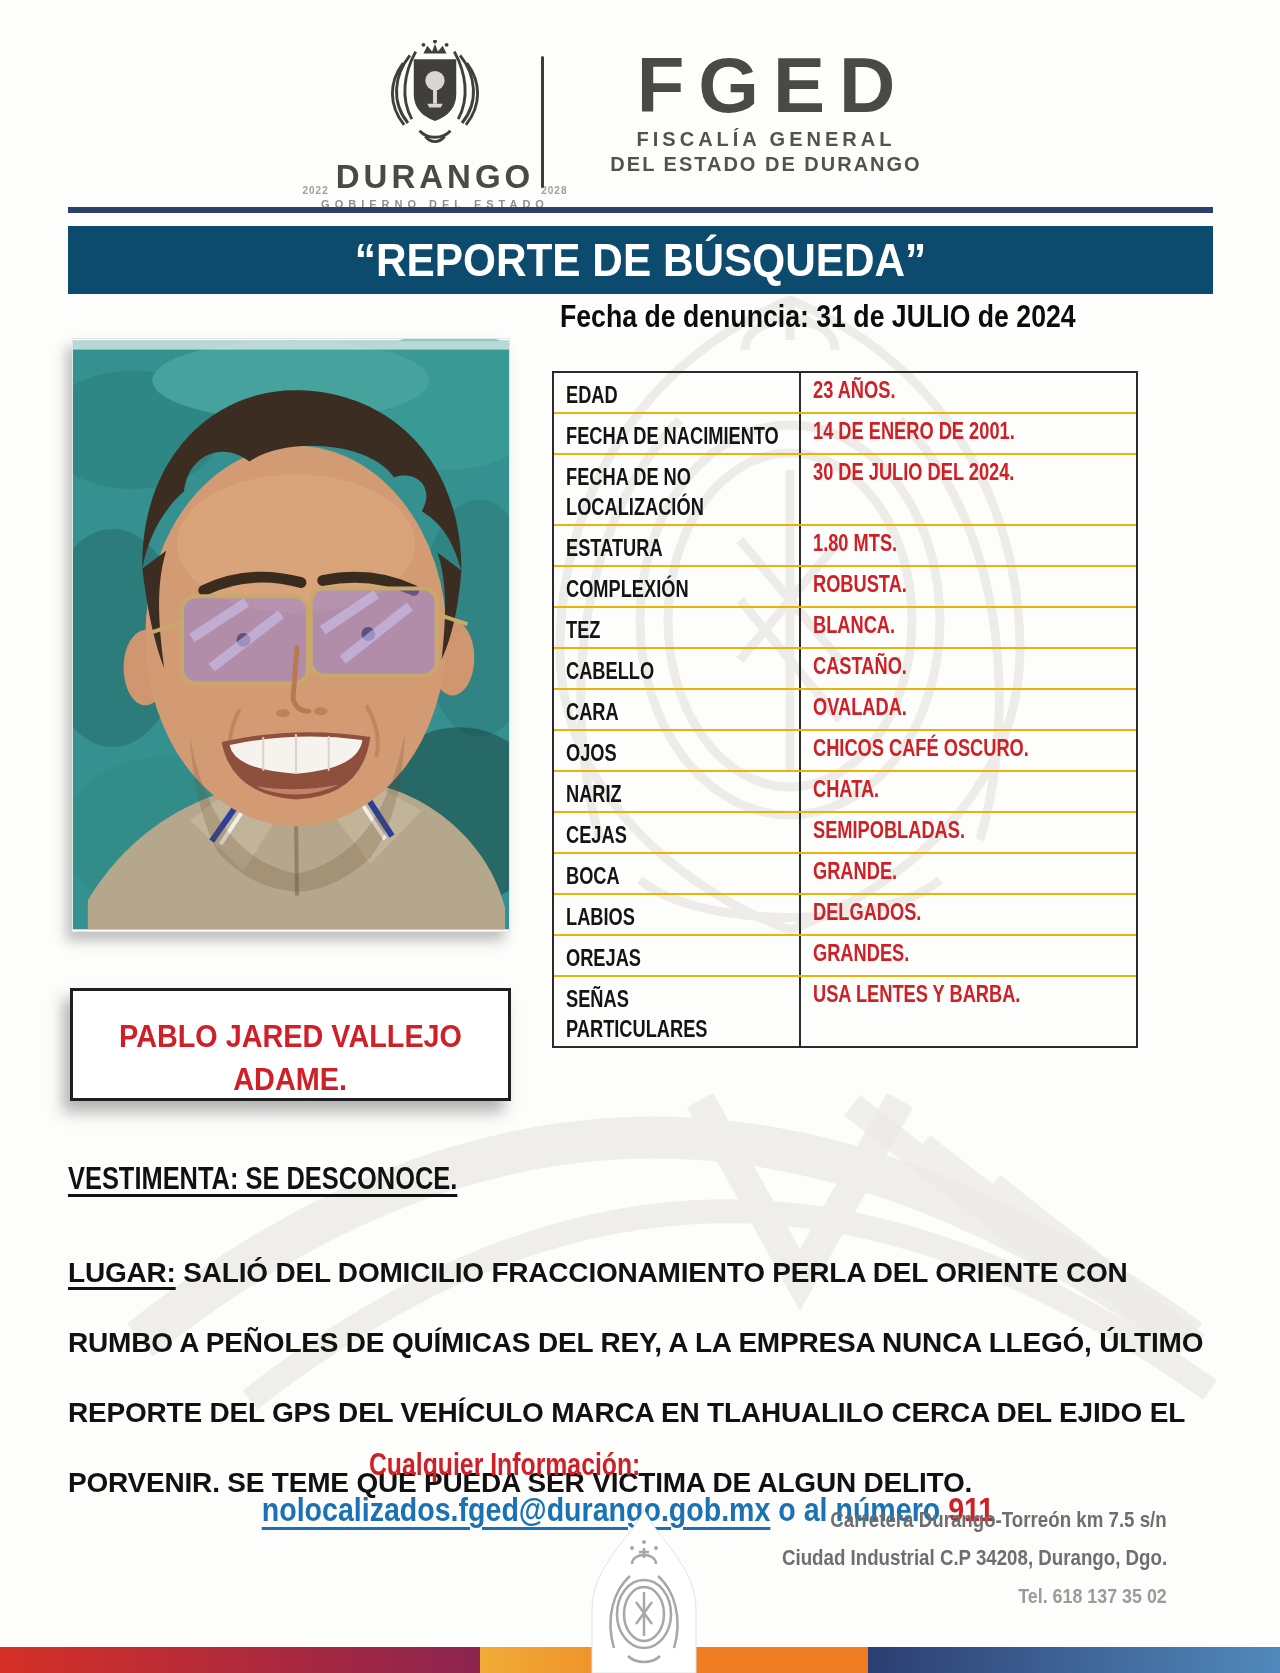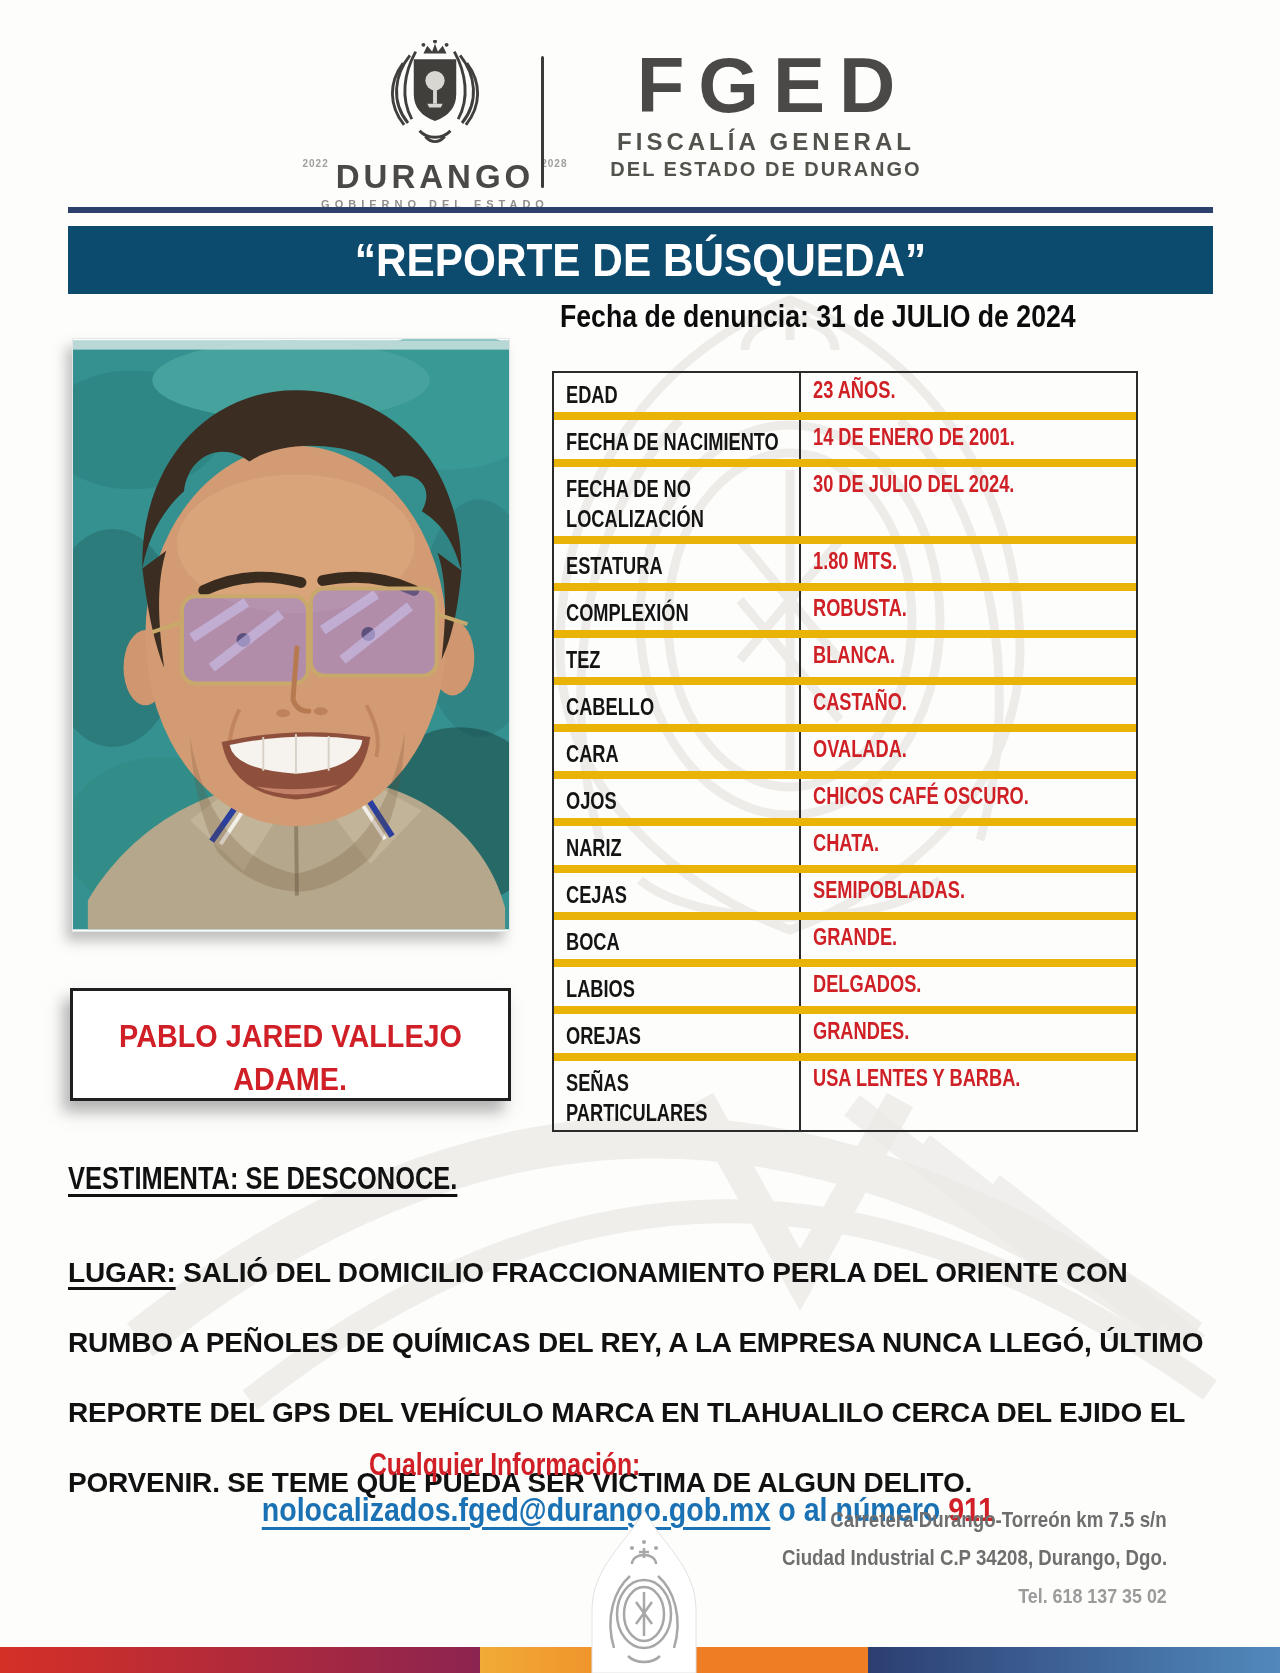--- a/index.html
+++ b/index.html
@@ -6,42 +6,42 @@
   html,body { background:#ffffff; }
   body { font-family:"Liberation Sans", sans-serif; }
   .page { position:relative; width:1280px; height:1673px; background:#fdfdfc; overflow:hidden; }
   .abs { position:absolute; z-index:1; }
 
   
   .wm { position:absolute; left:0; top:0; z-index:0; }
 
   
   .dgo-logo { left:295px; top:40px; width:280px; text-align:center; color:#4a4947; }
-  .dgo-brandrow { display:flex; justify-content:center; align-items:flex-start; gap:7px; margin-top:2px; }
+  .dgo-brandrow { display:flex; justify-content:center; align-items:flex-end; gap:7px; margin-top:2px; }
   .dgo-year { font-size:10px; color:#a09f9b; font-weight:bold; letter-spacing:1px; }
   .dgo-brand { font-size:33px; font-weight:bold; letter-spacing:4px; color:#4a4947; }
   .dgo-sub { font-size:11px; letter-spacing:5px; color:#8f8e8a; font-weight:bold; margin-top:2px; }
   .divider { left:541px; top:56px; width:3px; height:132px; background:#3b3b39; border-radius:3px; }
   .fged { left:596px; top:48px; width:340px; text-align:center; color:#4a4947; }
   .fged-acronym { font-size:78px; font-weight:bold; letter-spacing:14px; line-height:0.95; text-indent:14px; }
-  .fged-l1 { font-size:24px; font-weight:bold; letter-spacing:4px; color:#53524d; margin-top:6px; }
+  .fged-l1 { font-size:20px; font-weight:bold; letter-spacing:4px; color:#53524d; margin-top:6px; }
   .fged-l2 { font-size:20px; font-weight:bold; letter-spacing:2px; color:#53524d; margin-top:2px; }
 
   
   .topline { left:68px; top:207px; width:1145px; height:6px; background:#2d3f6b; }
   .banner { left:68px; top:226px; width:1145px; height:68px; background:#0c4a6e; display:flex; align-items:center; justify-content:center; }
   .banner span { color:#ffffff; font-size:46px; font-weight:bold; display:inline-block; transform:scaleX(.92); }
 
   .date { left:560px; top:299px; }
   .date span { display:inline-block; transform:scaleX(.86); transform-origin:0 0; font-size:31px; font-weight:bold; color:#0c0c0c; white-space:nowrap; }
 
   
   .ftable { left:552px; top:371px; width:586px; border:2px solid #2b2b2b; background:transparent; }
   .trow { display:grid; grid-template-columns:247px 1fr; }
-  .trow + .trow { border-top:8px solid #eab308; }
+  .trow + .trow { border-top:2px solid #eab308; }
   .tl { border-right:2px solid #2b2b2b; padding:7px 4px 2px 12px; }
   .tv { padding:2px 8px 2px 12px; }
   .cs { display:inline-block; width:132%; transform:scaleX(.76); transform-origin:0 0; font-size:24px; font-weight:bold; line-height:30px; }
   .tl .cs { color:#141414; }
   .tv .cs { color:#cf2026; }
   .w2 { width:200px; }
 
   
   .photo { left:72px; top:338px; width:438px; height:594px; box-shadow:-6px 9px 12px rgba(100,100,100,.40); border:1px solid #e3e6e6; }
 

